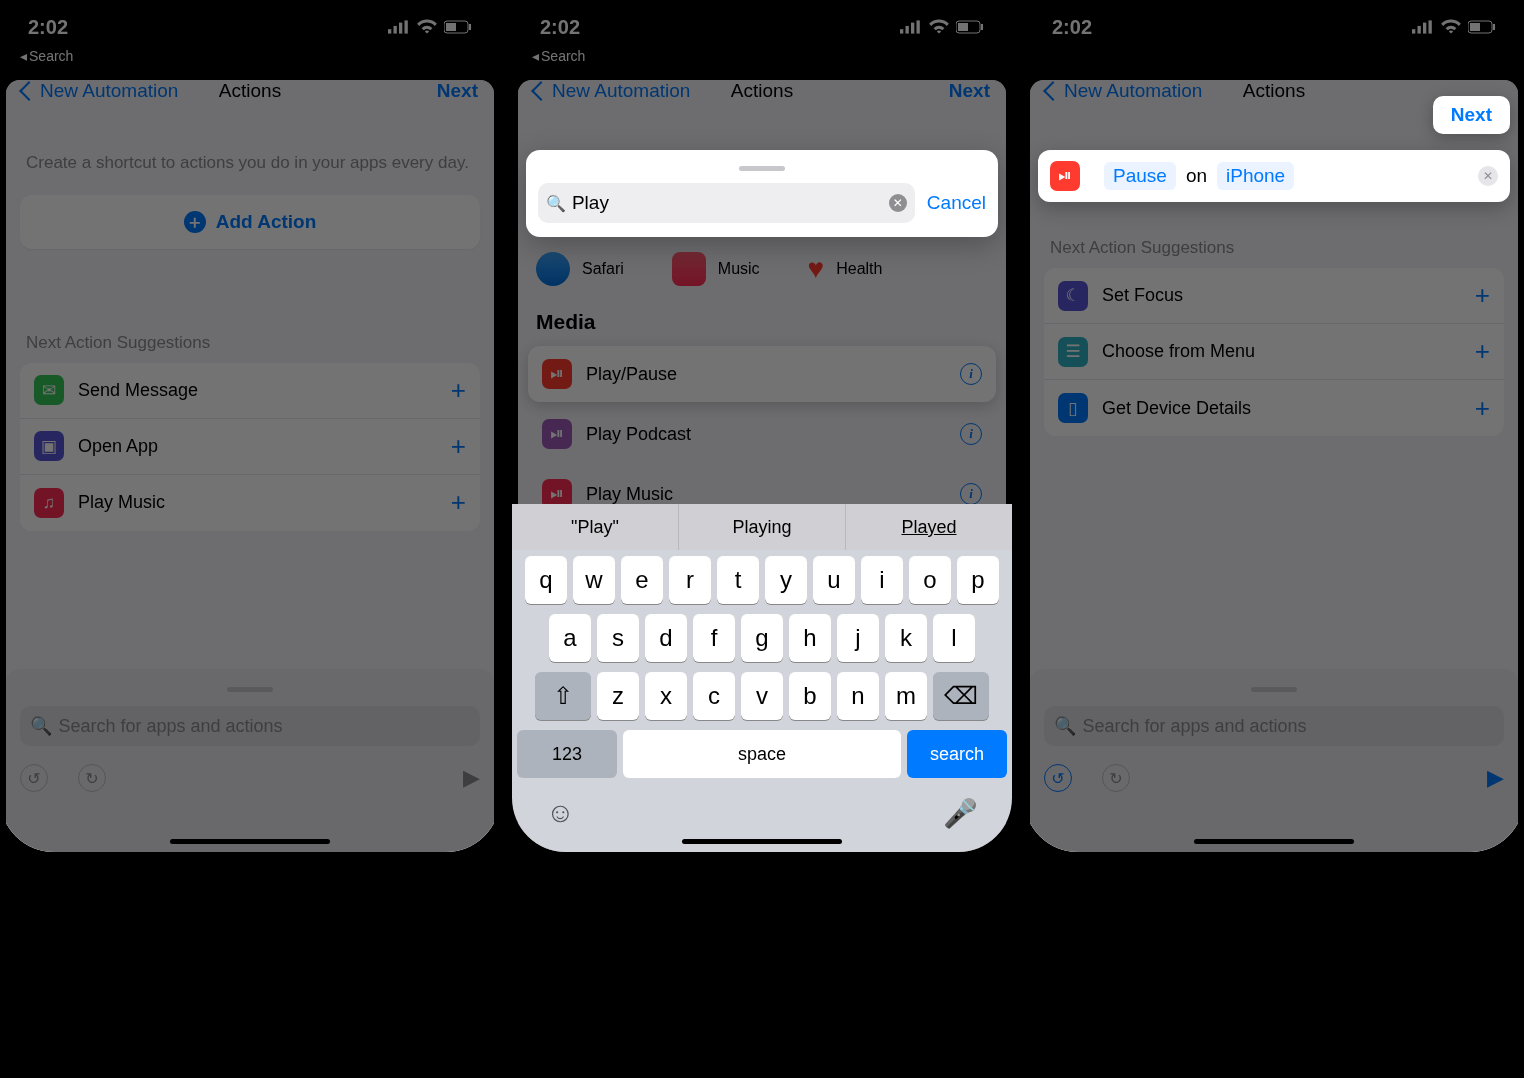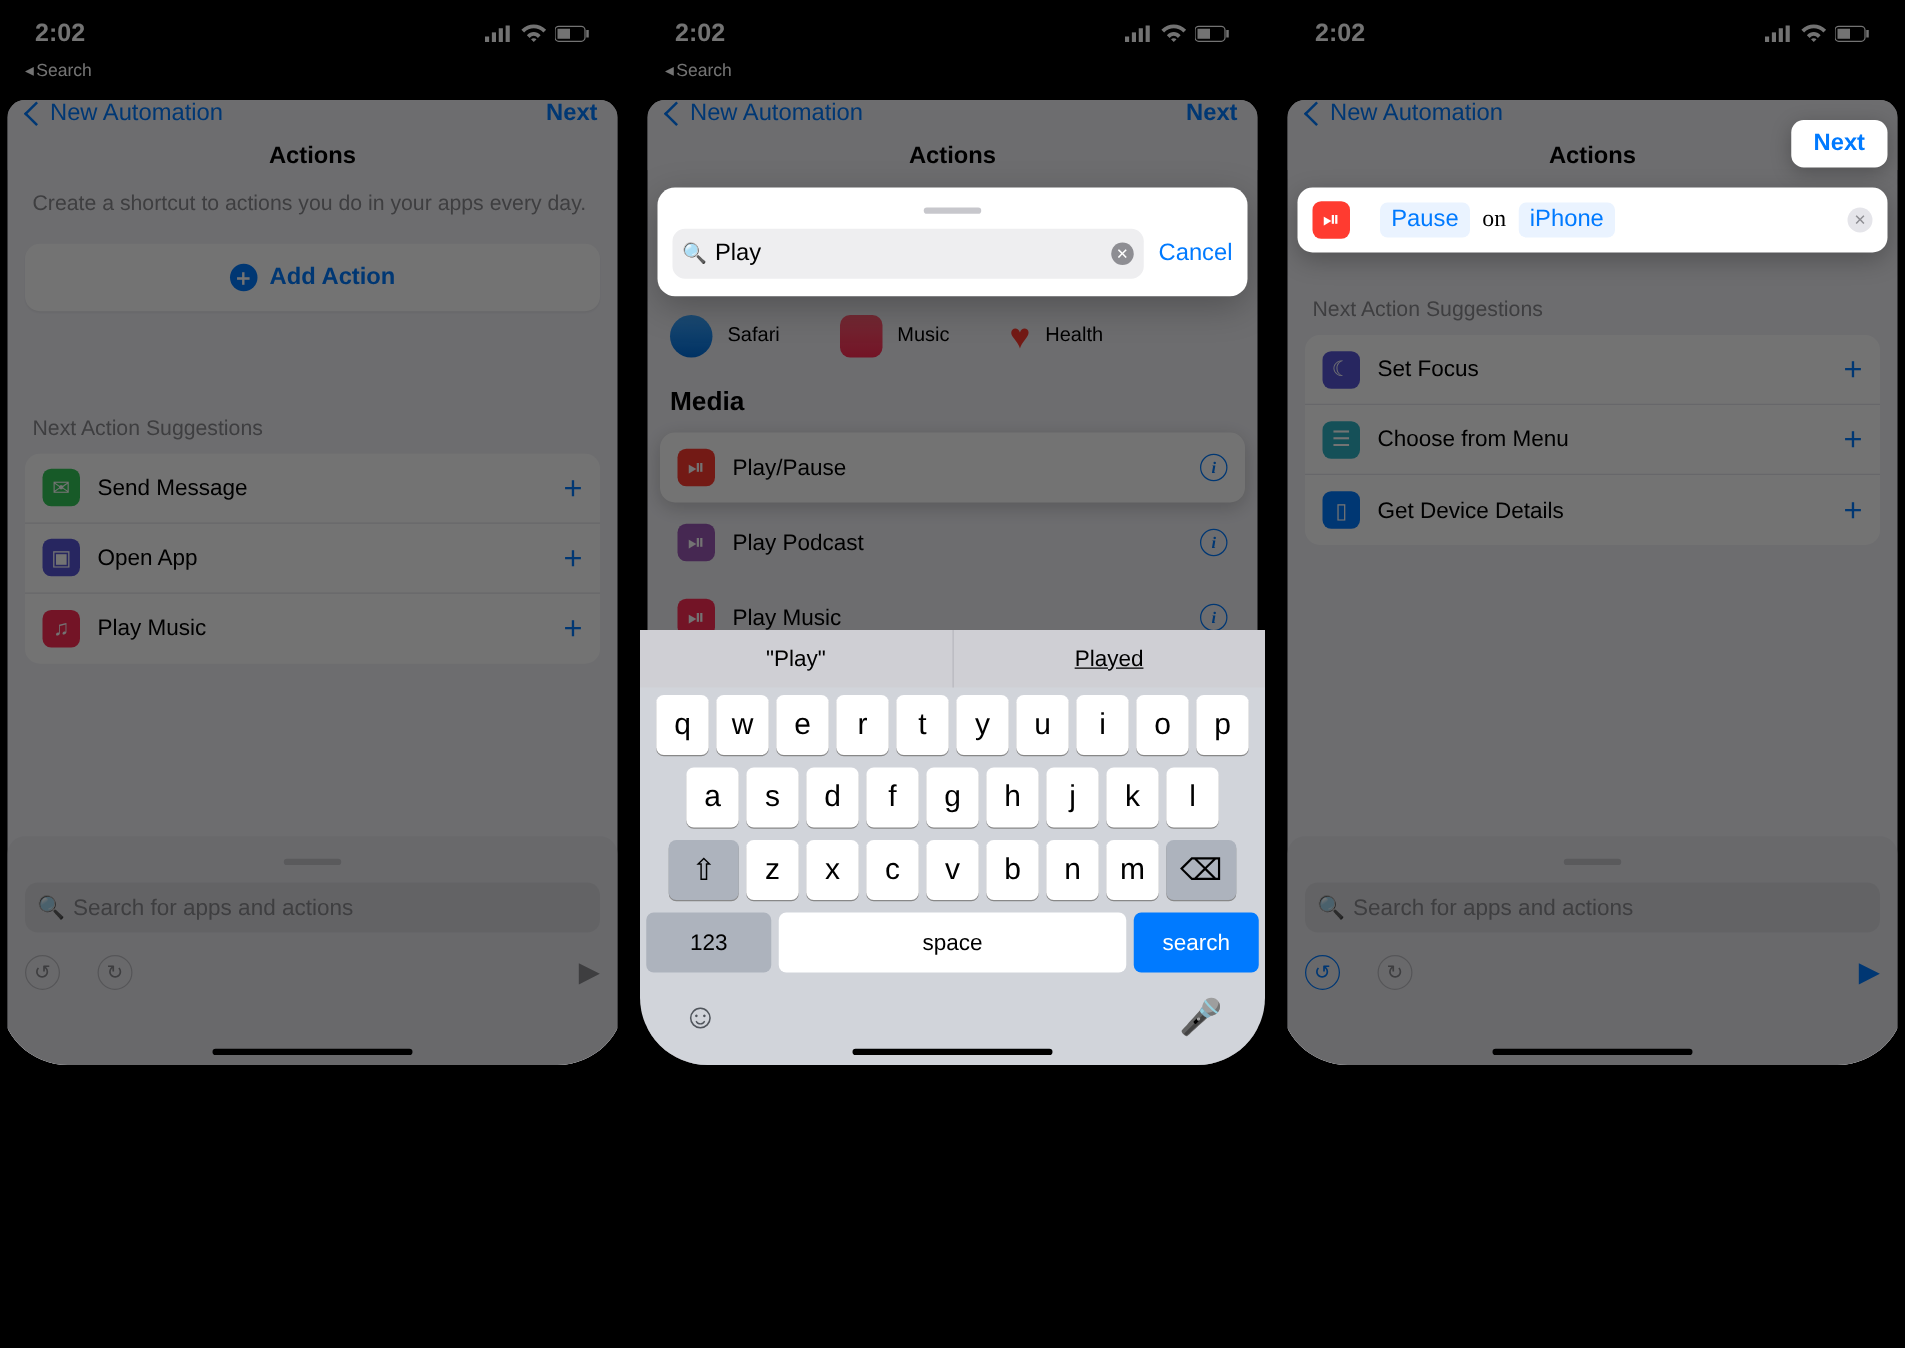--- a/index.html
+++ b/index.html
@@ -10,21 +10,21 @@
 
 .statusbar { height:54px; display:flex; align-items:center; justify-content:space-between; padding:0 28px; color:#fff; font-size:20px; font-weight:600; position:relative; z-index:1; }
 .sb-right { display:flex; align-items:center; gap:6px; }
 .back-search { color:#fff; font-size:14px; font-weight:400; padding-left:20px; margin-top:-6px; margin-bottom:4px; position:relative; z-index:1; }
 .back-search::before { content:'◂'; margin-right:2px; font-size:14px; }
 
 .content { background:#f2f2f7; border-top-left-radius:14px; border-top-right-radius:14px; position:absolute; top:80px; left:6px; right:6px; bottom:0; overflow:hidden; z-index:1; }
 .navbar { height:56px; display:flex; align-items:flex-start; justify-content:space-between; padding:0 16px; background:#f2f2f7; }
 .nav-back { color:#007aff; font-size:19px; font-weight:400; display:flex; align-items:center; }
 .nav-back::before { content:''; display:inline-block; width:12px; height:12px; border-left:2.5px solid #007aff; border-bottom:2.5px solid #007aff; transform:rotate(45deg); margin-right:4px; }
-.nav-title { color:#000; font-size:19px; font-weight:700; position:absolute; left:50%; transform:translateX(-50%);margin-top:34px; }
+.nav-title { color:#000; font-size:19px; font-weight:400; position:absolute; left:50%; transform:translateX(-50%); }
 .nav-next { color:#007aff; font-size:19px; font-weight:600; }
 .desc { color:#8a8a8e; font-size:17px; padding:16px 20px; line-height:1.35; }
 .add-action-btn { margin:4px 14px; height:54px; background:#fff; border-radius:12px; display:flex; align-items:center; justify-content:center; gap:10px; color:#007aff; font-size:19px; font-weight:600; box-shadow:0 1px 2px rgba(0,0,0,.06); }
 .plus-circle { width:22px; height:22px; border-radius:50%; background:#007aff; color:#fff; display:flex; align-items:center; justify-content:center; font-size:18px; font-weight:700; line-height:1; }
 .section-title { color:#8a8a8e; font-size:17px; font-weight:400; padding:80px 20px 10px; }
 .list { margin:0 14px; background:#fff; border-radius:12px; overflow:hidden; }
 .row { height:56px; display:flex; align-items:center; padding:0 14px; border-bottom:.5px solid #e5e5ea; }
 .row:last-child { border-bottom:none; }
 .row-icon { width:30px; height:30px; border-radius:7px; display:flex; align-items:center; justify-content:center; color:#fff; font-size:17px; margin-right:14px; flex-shrink:0; }
 .row-label { flex:1; font-size:18px; color:#000; }
@@ -61,21 +61,21 @@
 .key { height:48px; flex:1; max-width:42px; background:#fff; border-radius:6px; display:flex; align-items:center; justify-content:center; font-size:24px; color:#000; box-shadow:0 1px 0 #888; }
 .key-wide { max-width:56px; background:#adb3bd; }
 .krow-bottom { display:flex; gap:6px; }
 .krow-bottom .k123 { flex:0 0 100px; background:#adb3bd; border-radius:6px; height:48px; display:flex; align-items:center; justify-content:center; font-size:18px; }
 .krow-bottom .kspace { flex:1; background:#fff; border-radius:6px; height:48px; display:flex; align-items:center; justify-content:center; font-size:18px; }
 .krow-bottom .ksearch { flex:0 0 100px; background:#007aff; color:#fff; border-radius:6px; height:48px; display:flex; align-items:center; justify-content:center; font-size:18px; }
 .kb-footer { position:absolute; bottom:22px; left:0; right:0; display:flex; justify-content:space-between; padding:0 34px; font-size:28px; color:#50555c; }
 
 .action-card { position:absolute; top:150px; left:14px; right:14px; height:52px; background:#fff; border-radius:12px; display:flex; align-items:center; padding:0 12px; gap:10px; z-index:20; box-shadow:0 6px 20px rgba(0,0,0,.25); }
 .token { color:#007aff; background:#eaf3ff; padding:3px 9px; border-radius:6px; font-size:19px; font-weight:500; }
-.tok-text { font-size:19px; color:#000;font-family:Liberation Serif, serif; }
+.tok-text { font-size:19px; color:#000; }
 .card-close { width:20px; height:20px; border-radius:50%; background:#e5e5ea; color:#8e8e93; display:flex; align-items:center; justify-content:center; font-size:12px; margin-left:auto; }
 .next-chip { position:absolute; top:96px; right:14px; background:#fff; border-radius:10px; padding:8px 18px; color:#007aff; font-size:19px; font-weight:600; z-index:20; box-shadow:0 4px 16px rgba(0,0,0,.25); }
 .p3-suggest-title { color:#8a8a8e; font-size:17px; padding:32px 20px 10px; }
 .play-tri-blue { color:#007aff; font-size:22px; margin-left:auto; }
 
 .svg-ic { width:22px; height:16px; fill:#fff; }
 </style>
 </head>
 <body>
 
@@ -223,20 +223,21 @@
         <input value="Play" style="">
         <span class="clear-btn">✕</span>
       </div>
       <span class="cancel-link">Cancel</span>
     </div>
   </div>
 
   <div class="keyboard">
     <div class="predict">
       <span>"Play"</span>
+      <span>Playing</span>
       <span>Played</span>
     </div>
     <div id="kb-rows">
           <div class="krow">
             <div class="key">q</div>
             <div class="key">w</div>
             <div class="key">e</div>
             <div class="key">r</div>
             <div class="key">t</div>
             <div class="key">y</div>

